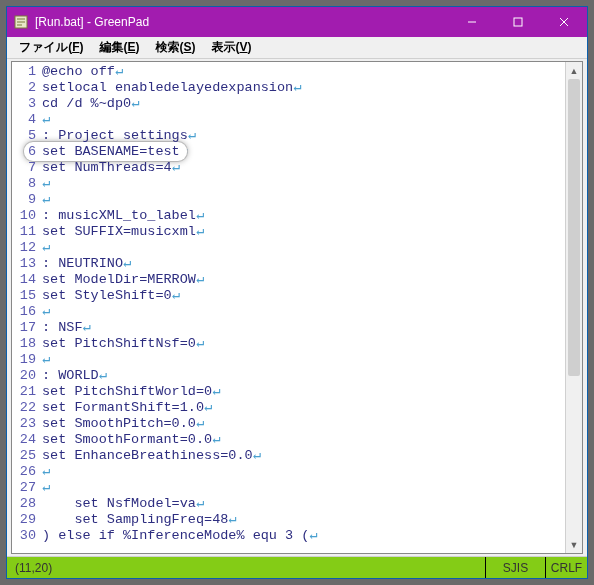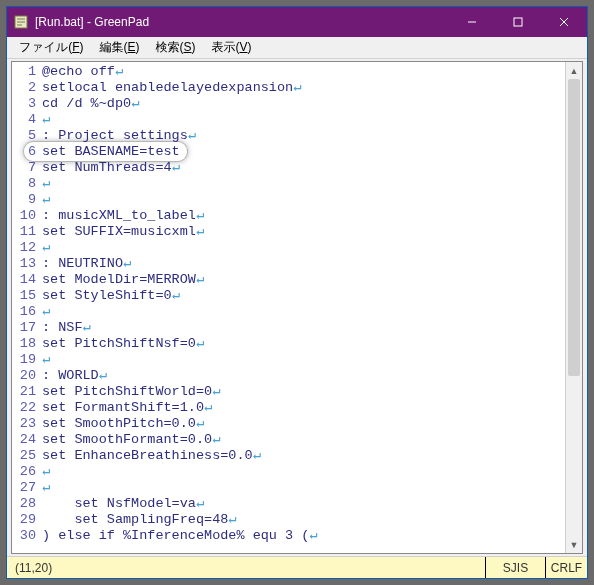--- a/index.html
+++ b/index.html
@@ -13,21 +13,21 @@
   .window {
     width: 582px;
     height: 573px;
     background: #f0f0f0;
     border: 1px solid #0a5fad;
     display: flex;
     flex-direction: column;
   }
   .titlebar {
     height: 30px;
-    background: #701a75;
+    background: #a21caf;
     color: #fff;
     display: flex;
     align-items: center;
     padding-left: 6px;
     font-size: 12px;
   }
   .titlebar .icon {
     width: 16px; height: 16px;
     margin-right: 6px;
     display: inline-flex;
@@ -46,20 +46,21 @@
     background: #f0f0f0;
     border-bottom: 1px solid #d0d0d0;
     display: flex;
     align-items: center;
     padding-left: 4px;
     font-size: 12px;
     color: #000;
   }
   .menuitem {
     padding: 2px 8px;
+    font-weight: bold;
   }
   .menuitem .accel { text-decoration: underline; }
   .client {
     flex: 1;
     display: flex;
     background: #fff;
     border: 1px solid #888;
     margin: 2px 4px;
     overflow: hidden;
     position: relative;
@@ -125,21 +126,21 @@
   .sb-thumb {
     position: absolute;
     left: 2px; right: 2px;
     top: 0;
     height: 65%;
     background: #cfcfcf;
     border-radius: 2px;
   }
   .statusbar {
     height: 22px;
-    background: #fef9c3;
+    background: #84cc16;
     border-top: 1px solid #d0d0d0;
     display: flex;
     align-items: flex-start;
     font-size: 12px;
     color: #333;
   }
   .status-cell {
     padding: 0 10px;
     border-left: 1px solid #000000;
     height: 100%;

